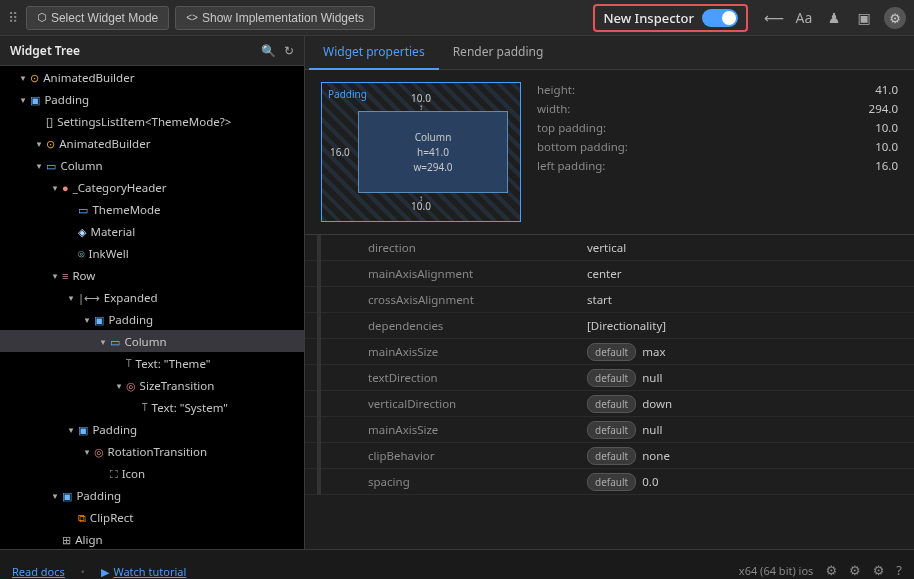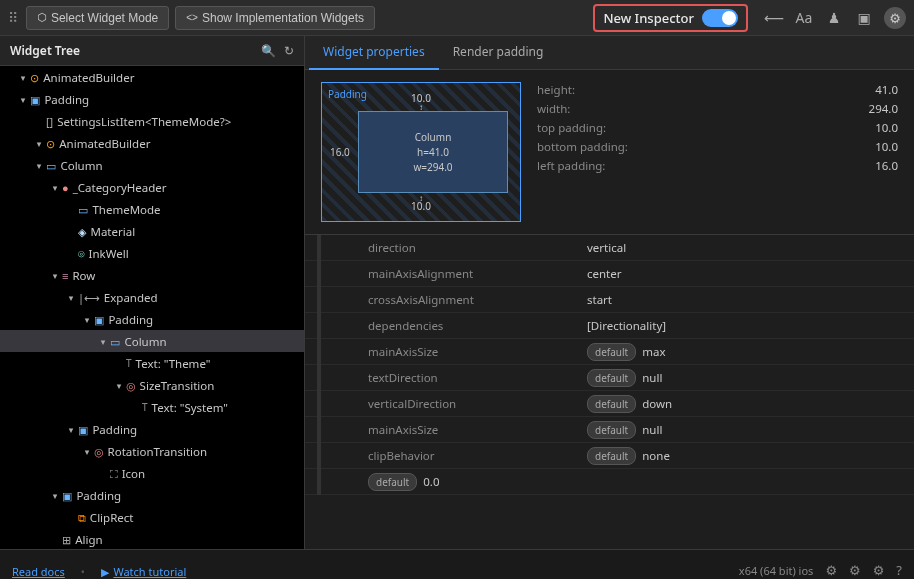--- a/index.html
+++ b/index.html
@@ -777,20 +777,21 @@
         <div class="prop-divider"></div>
         <span class="prop-key">clipBehavior</span>
         <span class="prop-val">
           <span class="default-badge">default</span>
           <span>none</span>
         </span>
       </div>
 
       <div class="prop-row">
         <div class="prop-divider"></div>
+        <span class="prop-key">spacing</span>
         <span class="prop-val">
           <span class="default-badge">default</span>
           <span>0.0</span>
         </span>
       </div>
     </div>
   </div>
 </div>
 
 <div class="status-bar">

